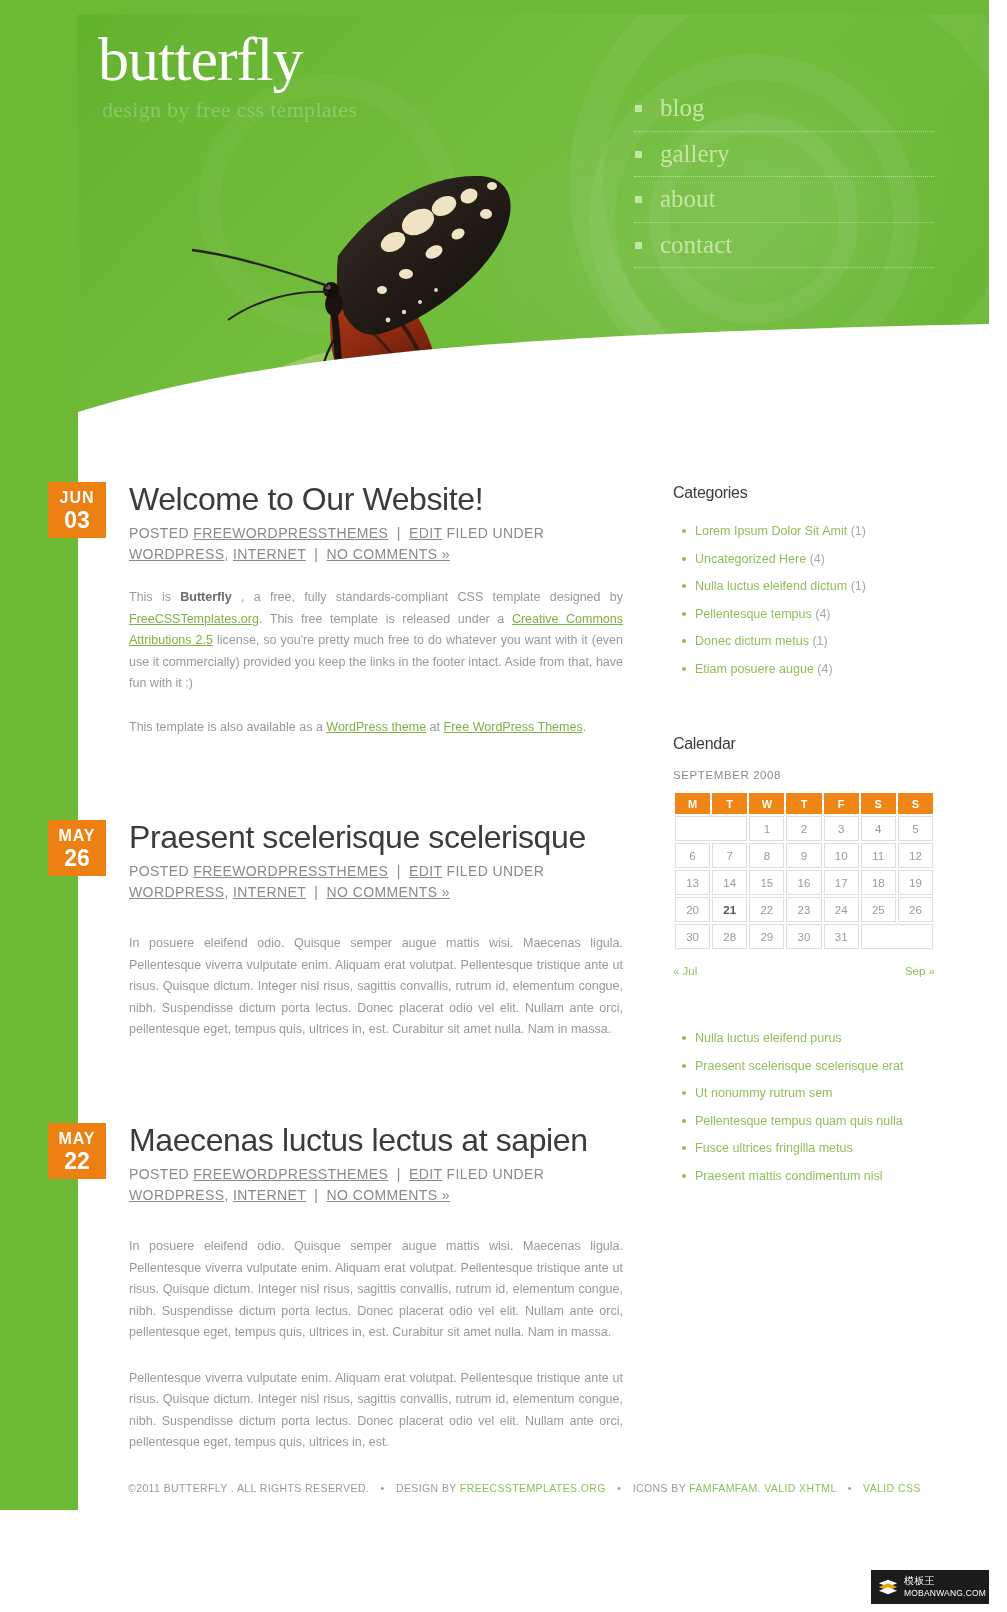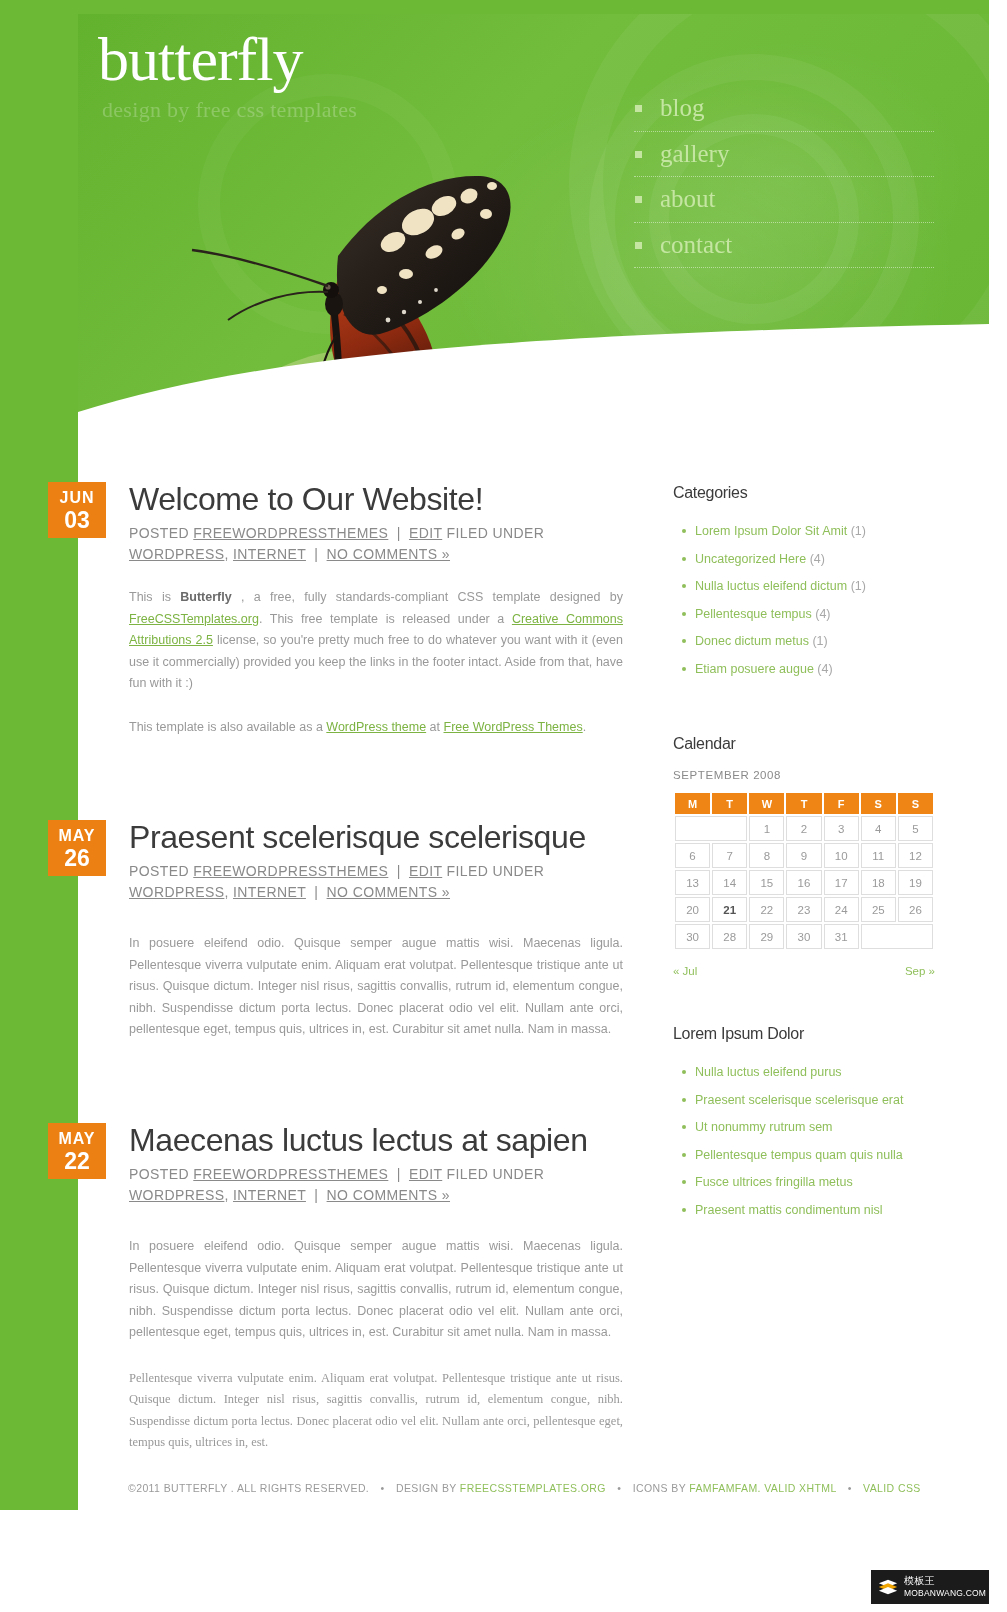--- a/index.html
+++ b/index.html
@@ -434,21 +434,21 @@
             <span class="sep">|</span>
             <a href="#">EDIT</a>
             <span>FILED</span>
             <span>UNDER</span>
             <a href="#">WORDPRESS</a><span>,</span>
             <a href="#">INTERNET</a>
             <span class="sep">|</span>
             <a href="#">NO COMMENTS »</a>
           </div>
           <p class="para" style="margin-top:30px;">In posuere eleifend odio. Quisque semper augue mattis wisi. Maecenas ligula. Pellentesque viverra vulputate enim. Aliquam erat volutpat. Pellentesque tristique ante ut risus. Quisque dictum. Integer nisl risus, sagittis convallis, rutrum id, elementum congue, nibh. Suspendisse dictum porta lectus. Donec placerat odio vel elit. Nullam ante orci, pellentesque eget, tempus quis, ultrices in, est. Curabitur sit amet nulla. Nam in massa.</p>
-          <p class="para" style="margin-top:24px;font-family:Liberation Serif, serif;">Pellentesque viverra vulputate enim. Aliquam erat volutpat. Pellentesque tristique ante ut risus. Quisque dictum. Integer nisl risus, sagittis convallis, rutrum id, elementum congue, nibh. Suspendisse dictum porta lectus. Donec placerat odio vel elit. Nullam ante orci, pellentesque eget, tempus quis, ultrices in, est.</p>
+          <p class="para" style="margin-top:24px;">Pellentesque viverra vulputate enim. Aliquam erat volutpat. Pellentesque tristique ante ut risus. Quisque dictum. Integer nisl risus, sagittis convallis, rutrum id, elementum congue, nibh. Suspendisse dictum porta lectus. Donec placerat odio vel elit. Nullam ante orci, pellentesque eget, tempus quis, ultrices in, est.</p>
         </div>
       </div>
 
     </div>
 
     <div id="sidebar">
 
       <div class="widget" style="margin-top:38px;">
         <h2>Categories</h2>
         <ul>
@@ -522,21 +522,20 @@
             </tr>
           </tbody>
         </table>
         <div class="cal-nav">
           <a class="prev" href="#">« Jul</a>
           <a class="next" href="#">Sep »</a>
         </div>
       </div>
 
       <div class="widget" style="margin-top:48px;">
-        <h2>Lorem Ipsum Dolor</h2>
         <ul>
           <li><a href="#">Nulla luctus eleifend purus</a></li>
           <li><a href="#">Praesent scelerisque scelerisque erat</a></li>
           <li><a href="#">Ut nonummy rutrum sem</a></li>
           <li><a href="#">Pellentesque tempus quam quis nulla</a></li>
           <li><a href="#">Fusce ultrices fringilla metus</a></li>
           <li><a href="#">Praesent mattis condimentum nisl</a></li>
         </ul>
       </div>
 

